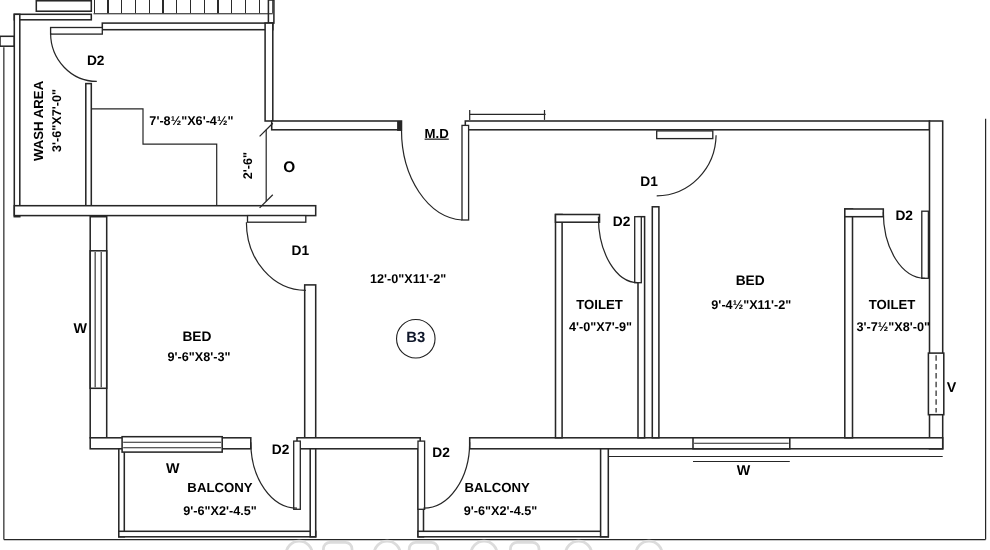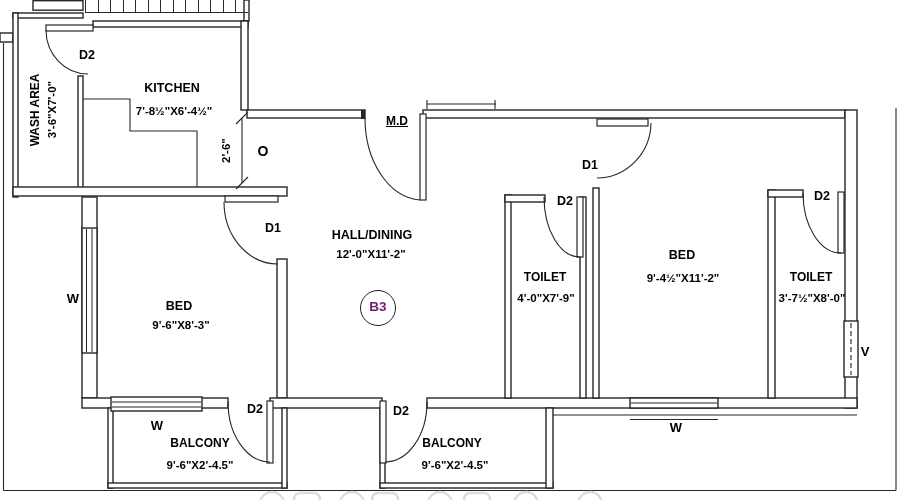--- a/index.html
+++ b/index.html
@@ -13,21 +13,21 @@
   .winline{stroke:#262626;stroke-width:1;fill:none;}
   .dash{stroke:#262626;stroke-width:1.1;fill:none;stroke-dasharray:5 3;}
   .wm{stroke:#dcdcdc;stroke-width:2.5;fill:none;}
   .lbl{position:absolute;font-weight:bold;color:#000;text-align:center;white-space:nowrap;
        line-height:1.15;}
   .rot{transform:rotate(-90deg);}
   .hatch{position:absolute;left:85px;top:0;width:163px;height:12px;
          background:repeating-linear-gradient(90deg,#2a2a2a 0 1.2px,transparent 1.2px 12.5px);
          border-bottom:1.4px solid #2a2a2a;}
   .b3{position:absolute;left:360px;top:290px;width:34px;height:34px;border:1.6px solid #1f1f1f;
-      border-radius:50%;font-size:13.5px;font-weight:bold;text-align:center;line-height:31px;color:#701a75;}
+      border-radius:50%;font-size:13.5px;font-weight:bold;text-align:center;line-height:31px;color:#0f172a;}
 </style>
 </head>
 <body>
 
 <div class="stage">
 
   <svg width="900" height="500" viewBox="0 0 900 500">
 
     <g>
       <line class="thin" x1="3.5" y1="43" x2="3.5" y2="490.5"></line>
@@ -147,24 +147,22 @@
       <circle class="wm" cx="526" cy="504" r="12"></circle>
       <circle class="wm" cx="590" cy="504" r="12"></circle>
     </g>
   </svg>
 
   <div class="hatch"></div>
 
   <div class="lbl rot" style="left:-24px;top:103px;width:120px;font-size:12px;">WASH AREA</div>
   <div class="lbl rot" style="left:-7px;top:103px;width:120px;font-size:11.5px;">3'-6"X7'-0"</div>
 
-  <div class="lbl" style="left:102px;top:81px;width:140px;font-size:12.5px;">KITCHEN</div>
   <div class="lbl" style="left:94px;top:105px;width:160px;font-size:11.5px;">7'-8½"X6'-4½"</div>
 
-  <div class="lbl" style="left:292px;top:228px;width:160px;font-size:12.5px;">HALL/DINING</div>
   <div class="lbl" style="left:291px;top:248px;width:160px;font-size:11.5px;">12'-0"X11'-2"</div>
   <div class="b3">B3</div>
 
   <div class="lbl" style="left:119px;top:299px;width:120px;font-size:12.5px;">BED</div>
   <div class="lbl" style="left:101px;top:319px;width:160px;font-size:11.5px;">9'-6"X8'-3"</div>
 
   <div class="lbl" style="left:485px;top:271px;width:120px;font-size:12px;">TOILET</div>
   <div class="lbl" style="left:476px;top:292px;width:140px;font-size:11.5px;">4'-0"X7'-9"</div>
 
   <div class="lbl" style="left:622px;top:248px;width:120px;font-size:12.5px;">BED</div>

